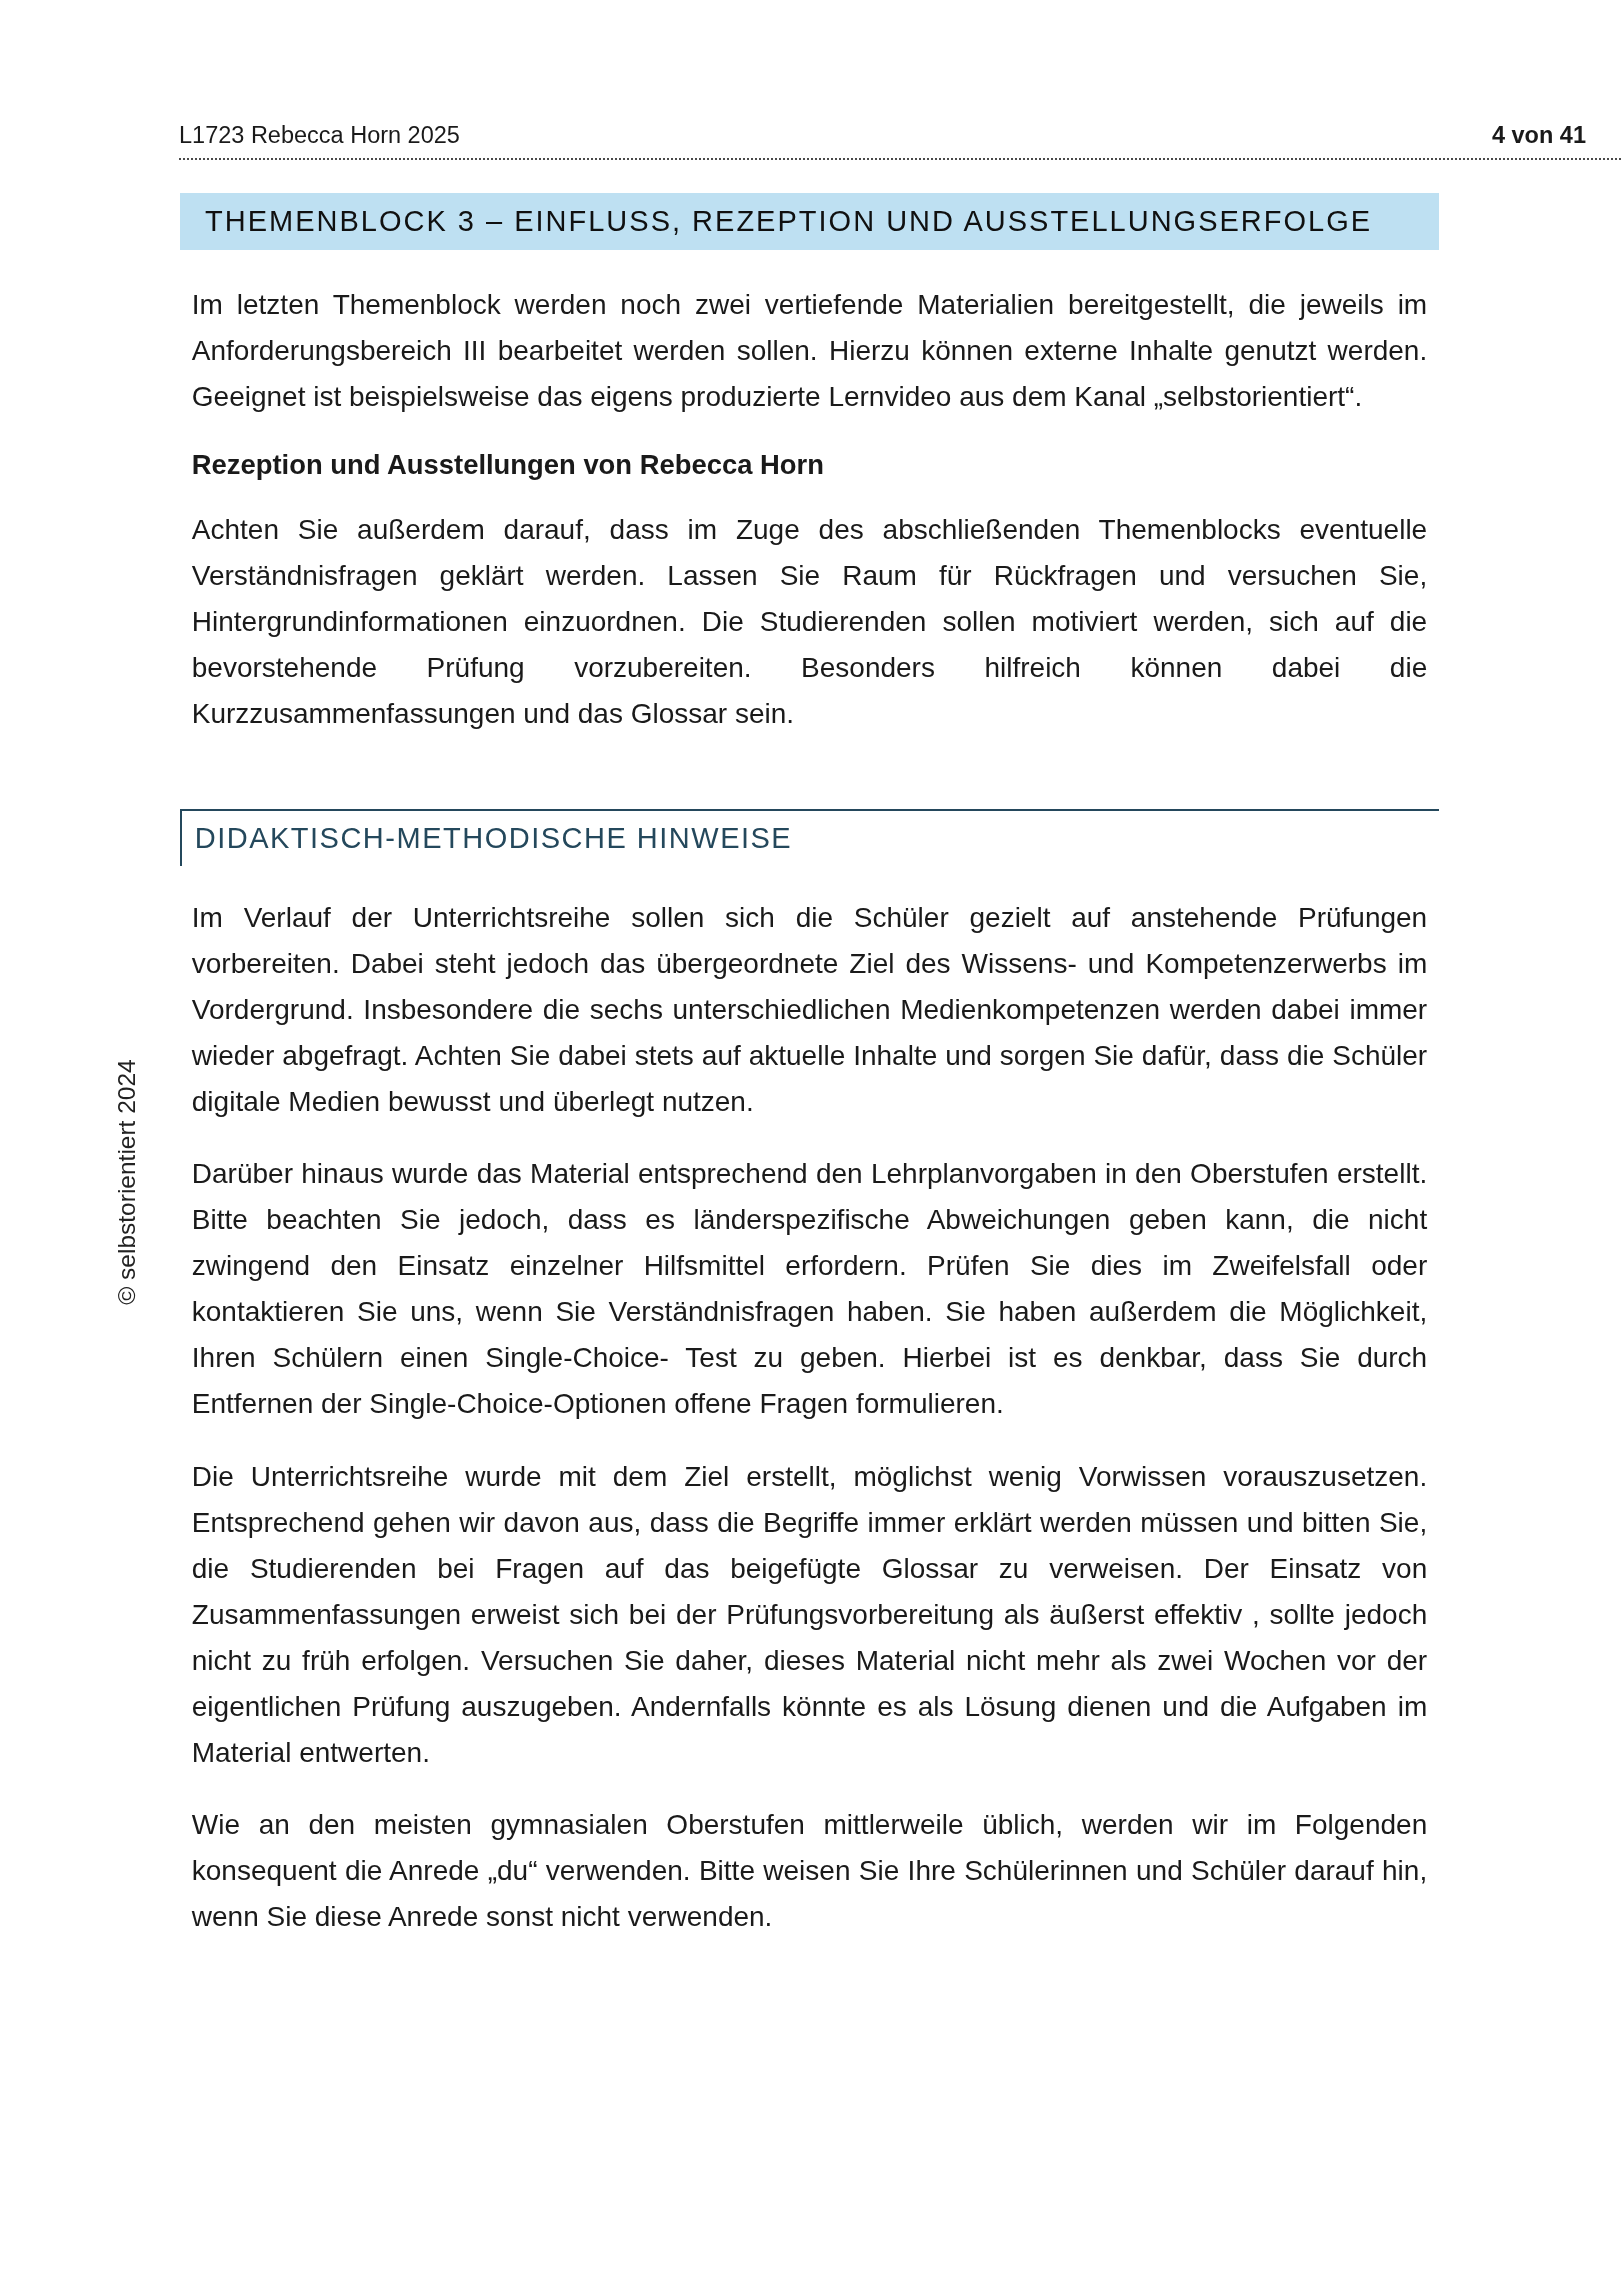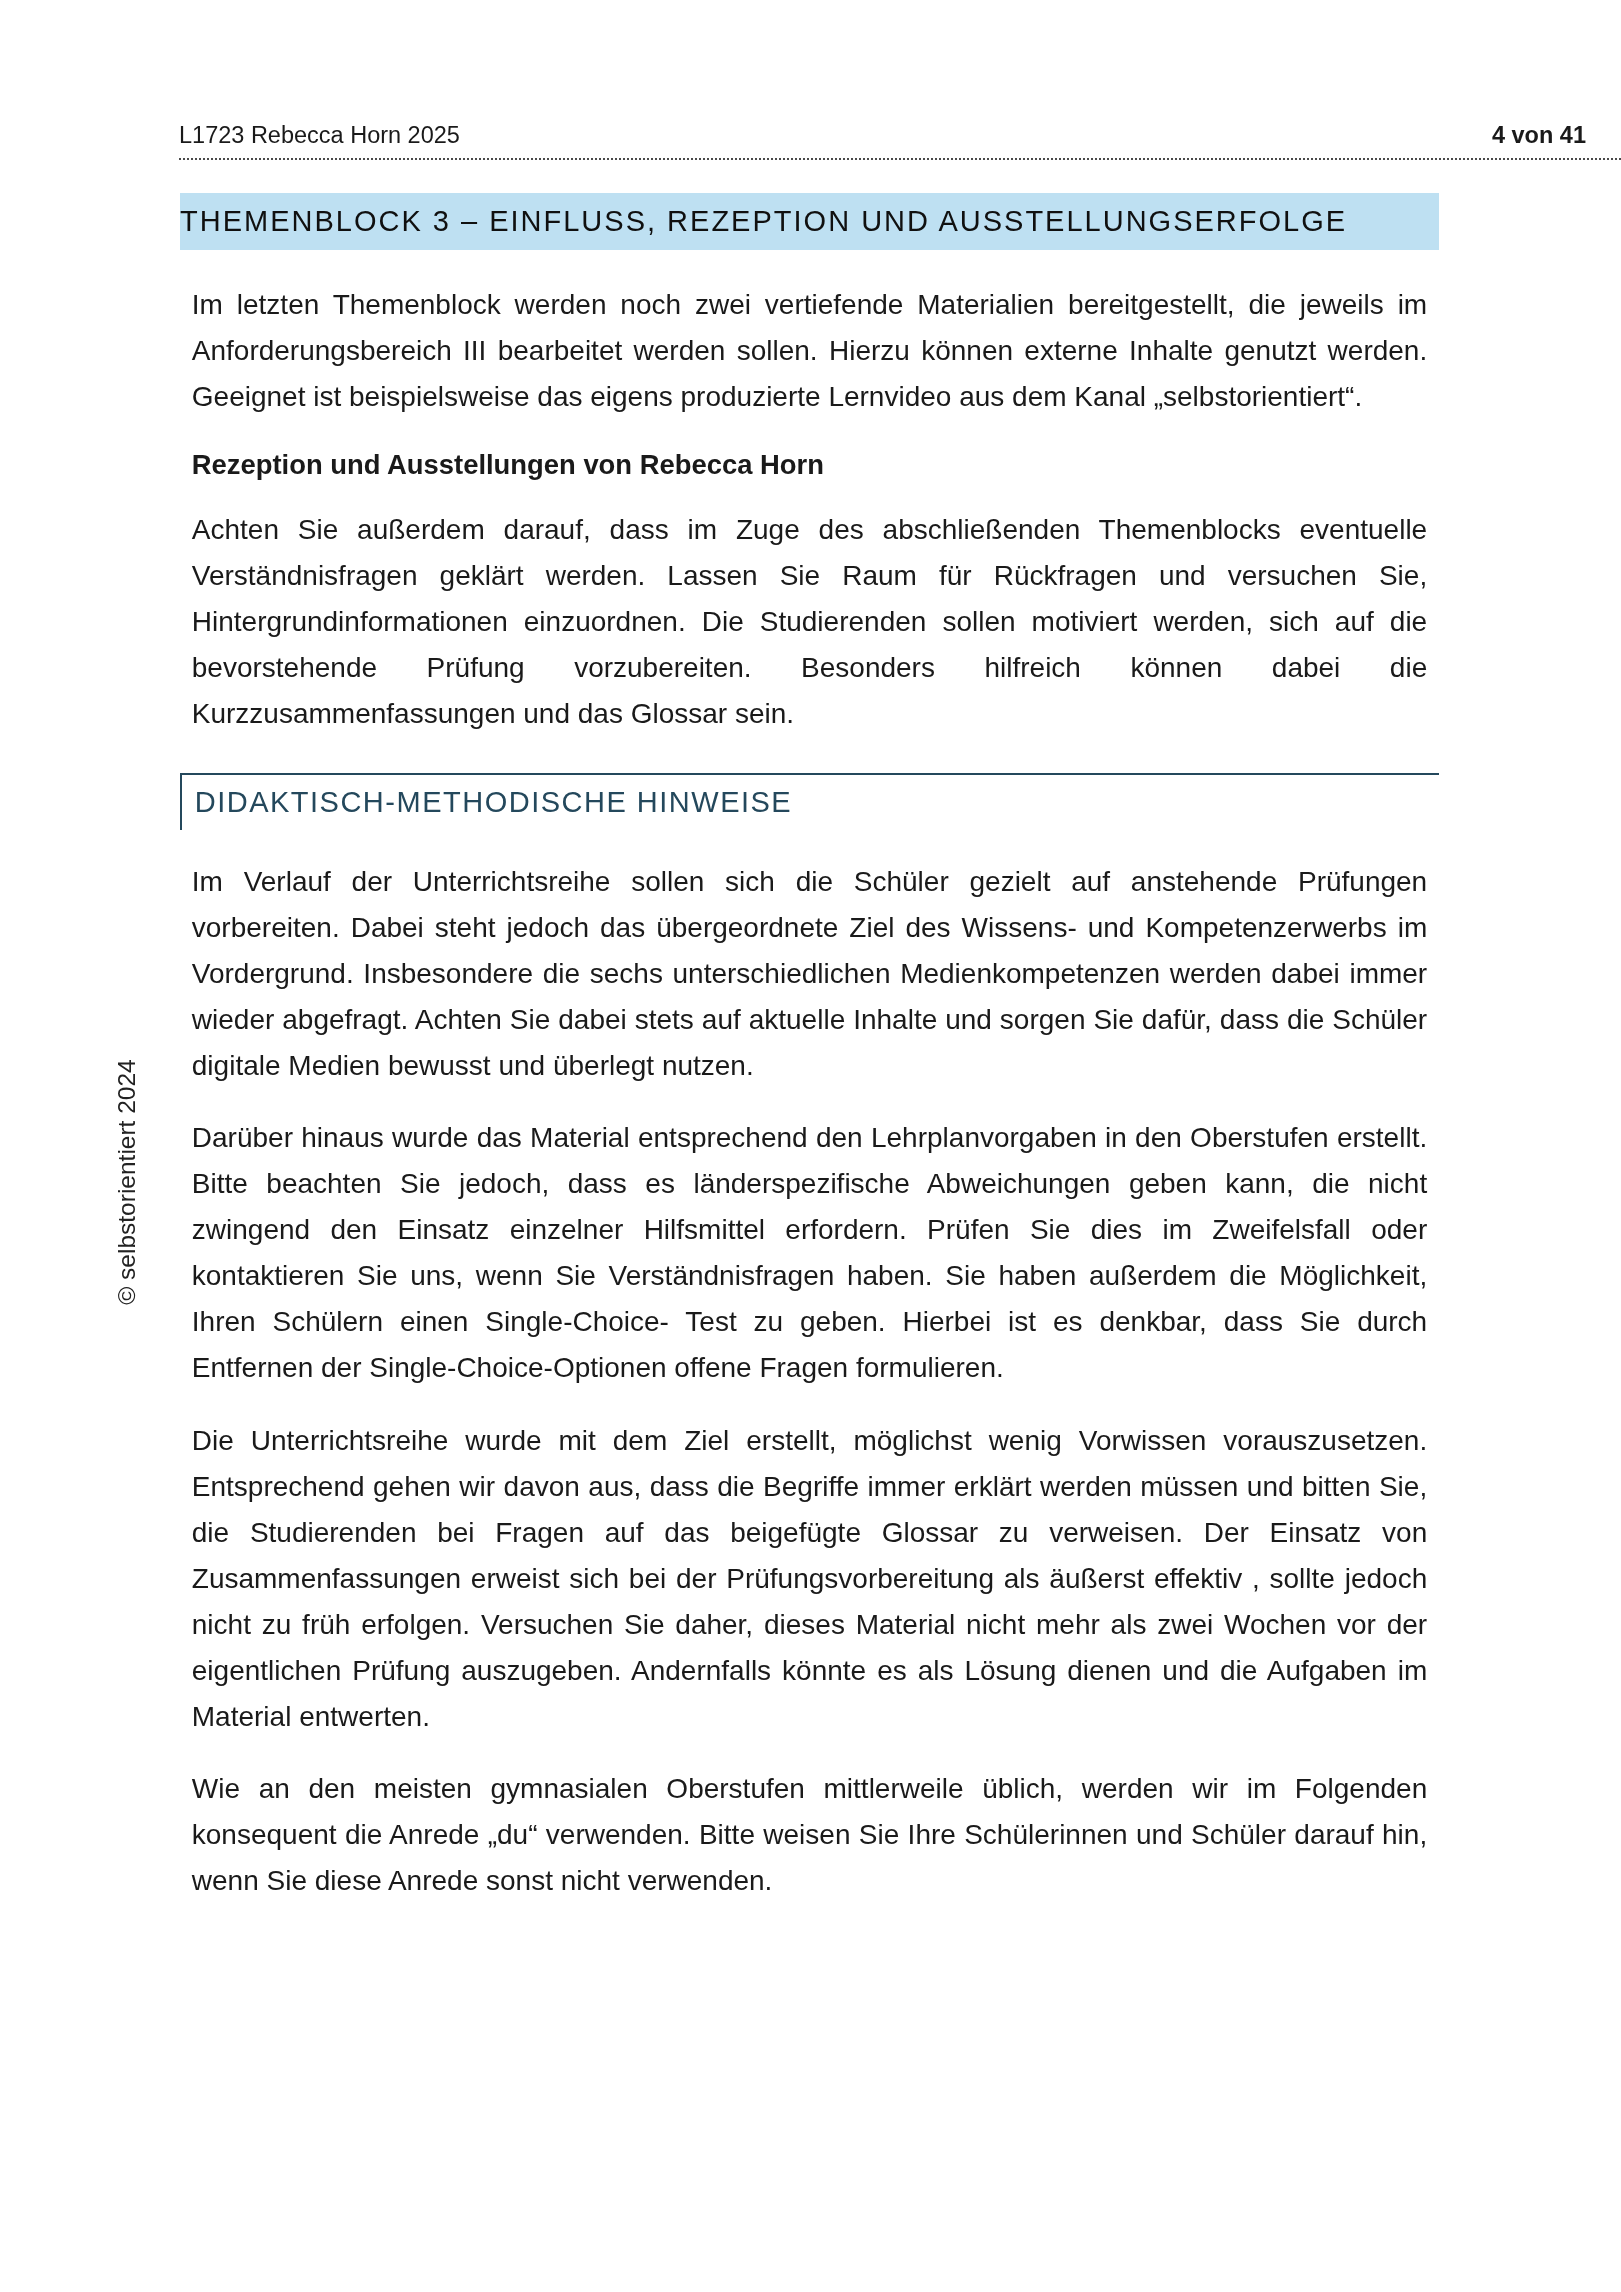--- a/index.html
+++ b/index.html
@@ -52,21 +52,21 @@
     left: 180px;
     right: 182px;
     top: 193px;
   }
 
   .banner {
     background: var(--banner-bg);
     height: 57px;
     display: flex;
     align-items: center;
-    padding-left: 0;
+    padding-left: 25px;
     margin-bottom: 32px;
   }
   .banner span {
     font-size: 29px;
     letter-spacing: 2px;
     color: #101010;
   }
 
   .subheading {
     font-size: 27.4px;
@@ -77,21 +77,21 @@
 
   .para {
     font-size: 28px;
     line-height: 46px;
     text-align: justify;
     margin: 0 11.8px 26.5px 11.8px;
     hyphens: none;
   }
 
   .didaktik-box {
-    margin-top: 36px;
+    margin-top: 72px;
     margin-bottom: 29px;
     border-top: 2.9px solid var(--accent-teal);
     border-left: 2.9px solid var(--accent-teal);
     padding: 10.8px 0 10.8px 12.7px;
   }
   .didaktik-box span {
     font-size: 29px;
     letter-spacing: 1.5px;
     color: var(--accent-teal);
   }

